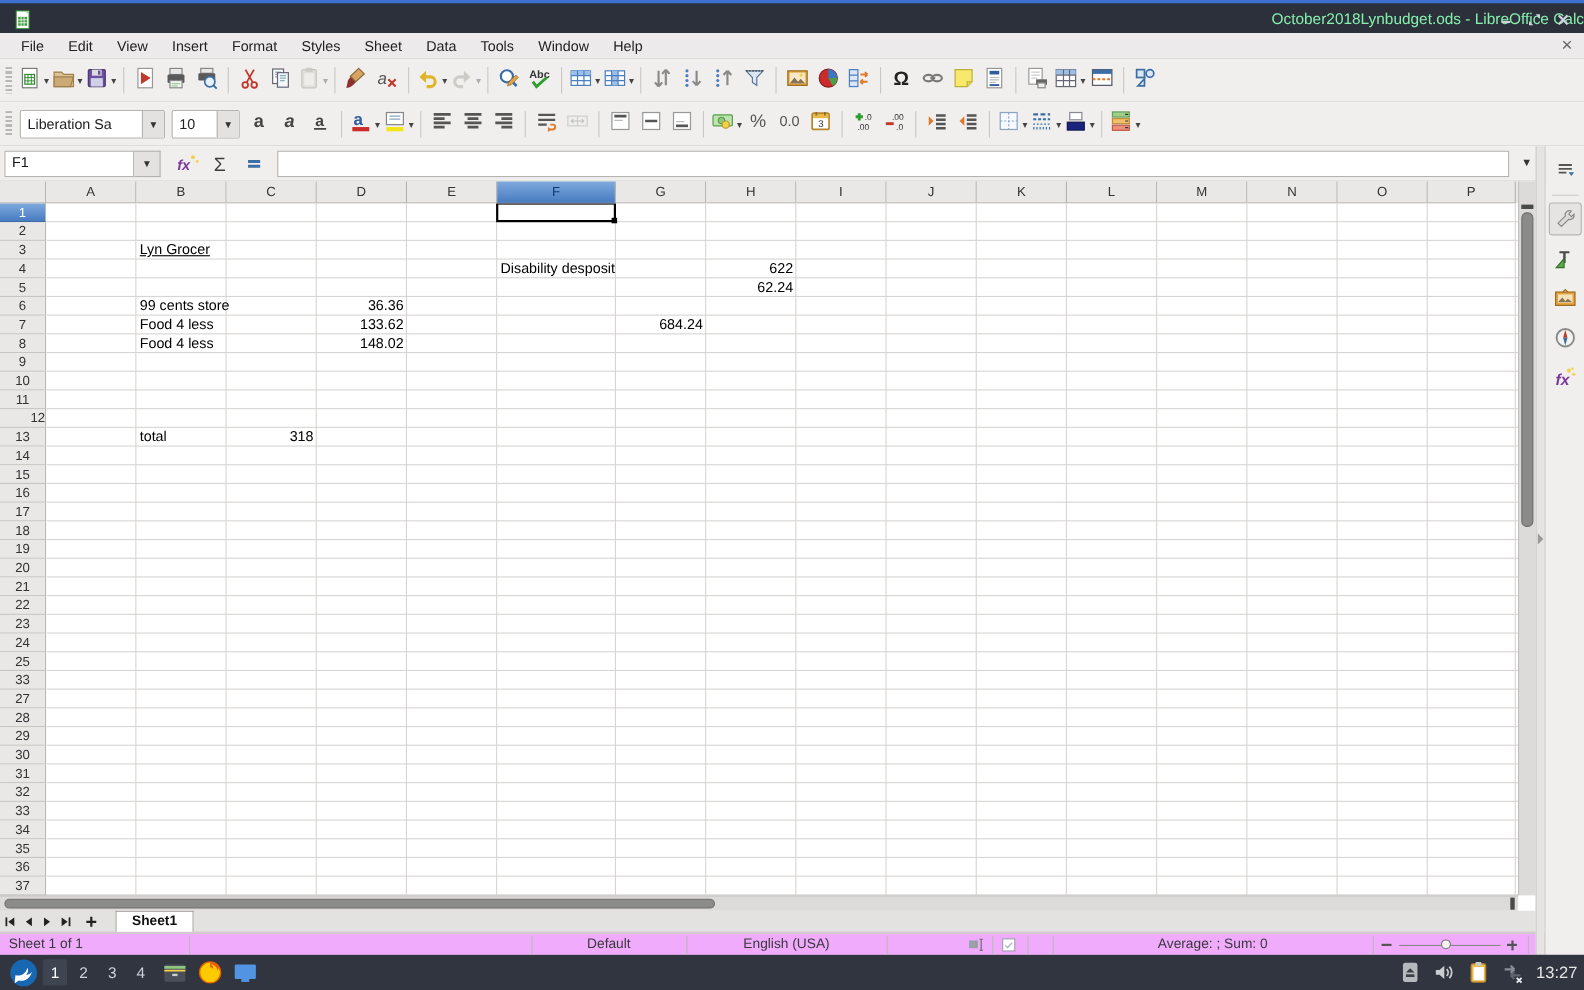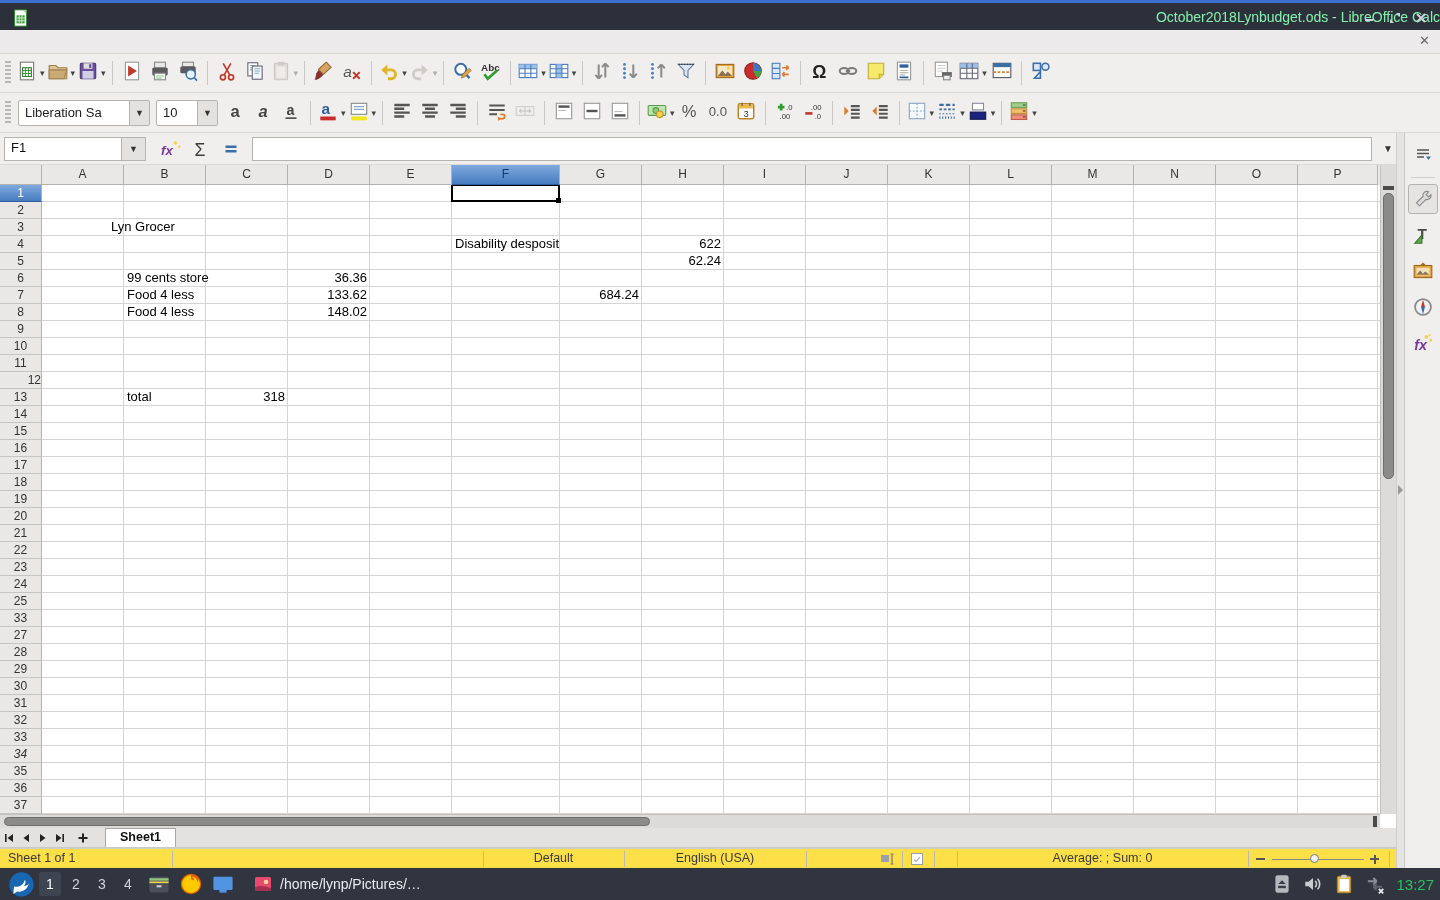--- a/index.html
+++ b/index.html
@@ -63,21 +63,21 @@
 .hscroll{position:absolute;left:0;top:814px;width:1380px;height:14px;background:#dcdbd9;border-top:1px solid #c2c1bf}
 .hthumb{position:absolute;left:4px;top:2px;width:646px;height:9px;background:#8b8b89;border:1px solid #6e6e6c;border-radius:5px}
 .hsplit{position:absolute;right:3px;top:1px;width:4px;height:11px;background:#4a4a4a}
 
 
 .tabbar{position:absolute;left:0;top:828px;width:1396px;height:20px;background:#e3e2e0;border-bottom:1px solid #c9c8c6;display:flex;align-items:flex-end}
 .nav-btn{width:17px;height:18px;display:flex;align-items:center;justify-content:center}
 .sheet-tab{margin-left:14px;height:19px;background:#fff;border:1px solid #a9a8a5;border-bottom:none;padding:1px 14px;font-size:12.5px;font-weight:bold;color:#111}
 
 
-.statusbar{position:absolute;left:0;top:848px;width:1440px;height:20px;background:#fde047;border-top:1px solid #cfcecb;font-size:12.5px;color:#3a3a3a}
+.statusbar{position:absolute;left:0;top:848px;width:1440px;height:20px;background:#f0abfc;border-top:1px solid #cfcecb;font-size:12.5px;color:#3a3a3a}
 .sb{position:absolute;top:0;height:20px;line-height:19px}
 .sb-sep{position:absolute;top:2px;width:1px;height:16px;background:#b9b8b5}
 .zoomctl{position:absolute;left:1252px;top:0;width:134px;height:20px}
 .zoom-minus{position:absolute;left:4px;top:9px;width:9px;height:2px;background:#555}
 .zoom-plus-h{position:absolute;left:118px;top:9px;width:9px;height:2px;background:#555}
 .zoom-plus-v{position:absolute;left:121.5px;top:5.5px;width:2px;height:9px;background:#555}
 .zoom-track{position:absolute;left:20px;top:9.5px;width:92px;height:1.5px;background:#888}
 .zoom-thumb{position:absolute;left:58px;top:5px;width:9px;height:9px;border-radius:50%;background:#f4f4f2;border:1px solid #777}
 
 
@@ -93,21 +93,21 @@
 .tb-launcher{width:27px;height:27px;margin-left:8px;flex:none}
 .ws{width:22px;height:24px;margin-left:4px;display:flex;align-items:center;justify-content:center;font-size:14px;color:#cfd4dc;flex:none}
 .ws.active{background:#3e4450;color:#fff;border-radius:2px}
 .launch-ico{width:24px;height:24px;margin-left:8px;flex:none}
 .task{height:32px;display:flex;align-items:center;padding:0 10px;margin-left:8px;font-size:14px;color:#e8ebf0;flex:none;max-width:205px}
 .task.active{background:#3a4150;border-bottom:3px solid #5294e2}
 .task .t-ico{width:20px;height:20px;margin-right:7px;flex:none}
 .task .t-label{white-space:nowrap;overflow:hidden}
 .tray{position:absolute;right:6px;top:0;height:32px;display:flex;align-items:center}
 .tray-ico{width:22px;height:22px;margin-left:9px}
-.clock{font-size:15px;color:#22c55e;margin-left:10px}
+.clock{font-size:15px;color:#e5e5e5;margin-left:10px}
 </style>
 </head>
 <body>
 
 <div class="screen">
 
   <div class="titlebar">
     <span class="app-ico">
       <svg width="18" height="18" viewBox="0 0 20 20">
           <rect x="3" y="1" width="13" height="18" fill="#fff" stroke="#2e8b2e"></rect>
@@ -130,20 +130,33 @@
         </span>
       <span class="win-btn">
           <svg width="14" height="14" viewBox="0 0 14 14">
             <path d="M3 3l8 8M11 3l-8 8" stroke="#cdd2da" stroke-width="2"></path>
           </svg>
         </span>
     </span>
   </div>
 
   <div class="menubar">
+    <span style="display:flex">
+        <span class="menu-item">File</span>
+        <span class="menu-item">Edit</span>
+        <span class="menu-item">View</span>
+        <span class="menu-item">Insert</span>
+        <span class="menu-item">Format</span>
+        <span class="menu-item">Styles</span>
+        <span class="menu-item">Sheet</span>
+        <span class="menu-item">Data</span>
+        <span class="menu-item">Tools</span>
+        <span class="menu-item">Window</span>
+        <span class="menu-item">Help</span>
+      </span>
     <span class="menu-close">✕</span>
   </div>
 
   <div class="toolbar main">
     <span class="grip"></span>
     <span style="display:flex;align-items:center">
         <span class="tb-btn">
           <span><svg width="22" height="22" viewBox="0 0 20 20">
               <rect x="4" y="2" width="12" height="16" fill="#fff" stroke="#7a7a7a"></rect>
               <rect x="6" y="7" width="8" height="8" fill="#fff" stroke="#2e8b2e"></rect>
@@ -648,21 +661,21 @@
       <span class="row-h" style="top: 391px;">24</span>
       <span class="row-h" style="top: 408px;">25</span>
       <span class="row-h" style="top: 425px;">33</span>
       <span class="row-h" style="top: 442px;">27</span>
       <span class="row-h" style="top: 459px;">28</span>
       <span class="row-h" style="top: 476px;">29</span>
       <span class="row-h" style="top: 493px;">30</span>
       <span class="row-h" style="top: 510px;">31</span>
       <span class="row-h" style="top: 527px;">32</span>
       <span class="row-h" style="top: 544px;">33</span>
-      <span class="row-h" style="top: 561px; font-style: italic;">34</span>
+      <span class="row-h" style="top: 561px;">34</span>
       <span class="row-h" style="top: 578px;">35</span>
       <span class="row-h" style="top: 595px;">36</span>
       <span class="row-h" style="top: 612px;">37</span>
     </div>
 
   <div class="cells">
       <span class="gl-v" style="left: 81px;"></span>
       <span class="gl-v" style="left: 163px;"></span>
       <span class="gl-v" style="left: 245px;"></span>
       <span class="gl-v" style="left: 327px;"></span>
@@ -708,21 +721,21 @@
       <span class="gl-h" style="top: 475px;"></span>
       <span class="gl-h" style="top: 492px;"></span>
       <span class="gl-h" style="top: 509px;"></span>
       <span class="gl-h" style="top: 526px;"></span>
       <span class="gl-h" style="top: 543px;"></span>
       <span class="gl-h" style="top: 560px;"></span>
       <span class="gl-h" style="top: 577px;"></span>
       <span class="gl-h" style="top: 594px;"></span>
       <span class="gl-h" style="top: 611px;"></span>
       <span class="gl-h" style="top: 628px;"></span>
-      <span class="cell left" style="left: 66px; top: 34px;">Lyn Grocer</span>
+      <span class="cell left" style="left: 82px; top: 34px; text-decoration: underline;">Lyn Grocer</span>
       <span class="cell left" style="left: 410px; top: 51px;">Disability desposit</span>
       <span class="cell right" style="left: 600px; top: 51px; width: 82px;">622</span>
       <span class="cell right" style="left: 600px; top: 68px; width: 82px;">62.24</span>
       <span class="cell left" style="left: 82px; top: 85px;">99 cents store</span>
       <span class="cell right" style="left: 246px; top: 85px; width: 82px;">36.36</span>
       <span class="cell left" style="left: 82px; top: 102px;">Food 4 less</span>
       <span class="cell right" style="left: 246px; top: 102px; width: 82px;">133.62</span>
       <span class="cell right" style="left: 518px; top: 102px; width: 82px;">684.24</span>
       <span class="cell left" style="left: 82px; top: 119px;">Food 4 less</span>
       <span class="cell right" style="left: 246px; top: 119px; width: 82px;">148.02</span>
@@ -872,28 +885,20 @@
         </svg></span>
     <span class="launch-ico"><svg width="24" height="24" viewBox="0 0 20 20">
           <circle cx="10" cy="10" r="8.5" fill="#e66000"></circle>
           <path d="M10 2.5a7.5 7.5 0 1 0 7.5 7.5c0-1.2-.8-3-1.8-3.8.4 1 .3 2-.2 2.5-.3-2.8-2.2-4.6-4.8-4.9 1.4 1 2 2.6 1.5 3.7-1-1.6-3.2-1.8-4.4-.6-1.6 1.6-1 4.3 1.2 5.4-2.2-.1-4.2-1.7-4.7-3.8A7.5 7.5 0 0 0 10 17.5z" fill="#ffcb00"></path>
         </svg></span>
     <span class="launch-ico"><svg width="24" height="24" viewBox="0 0 20 20">
           <rect x="2" y="4" width="16" height="11" rx="1" fill="#5294e2"></rect>
           <rect x="7" y="15" width="6" height="2.2" fill="#5294e2"></rect>
         </svg></span>
     <span style="display:flex;height:32px">
-        <span class="task">
-          <span class="t-ico"><svg width="20" height="20" viewBox="0 0 20 20">
-              <rect x="2" y="3" width="16" height="14" rx="1.5" fill="#e84a6f"></rect>
-              <circle cx="13" cy="8" r="2.3" fill="#f7d9a0"></circle>
-              <path d="M2 13.5c5-2.5 9-1.5 16 .8V17H2z" fill="#a3314e"></path>
-            </svg></span>
-          <span class="t-label">/home/lynp/Pictures/…</span>
-        </span>
       </span>
     <span class="tray">
       <span class="tray-ico"><svg width="22" height="22" viewBox="0 0 20 20">
             <rect x="4" y="2" width="12" height="16" rx="2" fill="#b5b8bd"></rect>
             <path d="M6.5 10l3.5-3.5 3.5 3.5z" fill="#3a3f47"></path>
             <rect x="6.5" y="11.6" width="7" height="2.2" fill="#3a3f47"></rect>
           </svg></span>
       <span class="tray-ico"><svg width="22" height="22" viewBox="0 0 20 20">
             <path d="M3 8v4h3l4 3.5v-11L6 8z" fill="#c9ccd1"></path>
             <path d="M12 7.2a4 4 0 0 1 0 5.6M14.2 5.2a7 7 0 0 1 0 9.6" stroke="#c9ccd1" stroke-width="1.5" fill="none"></path>

